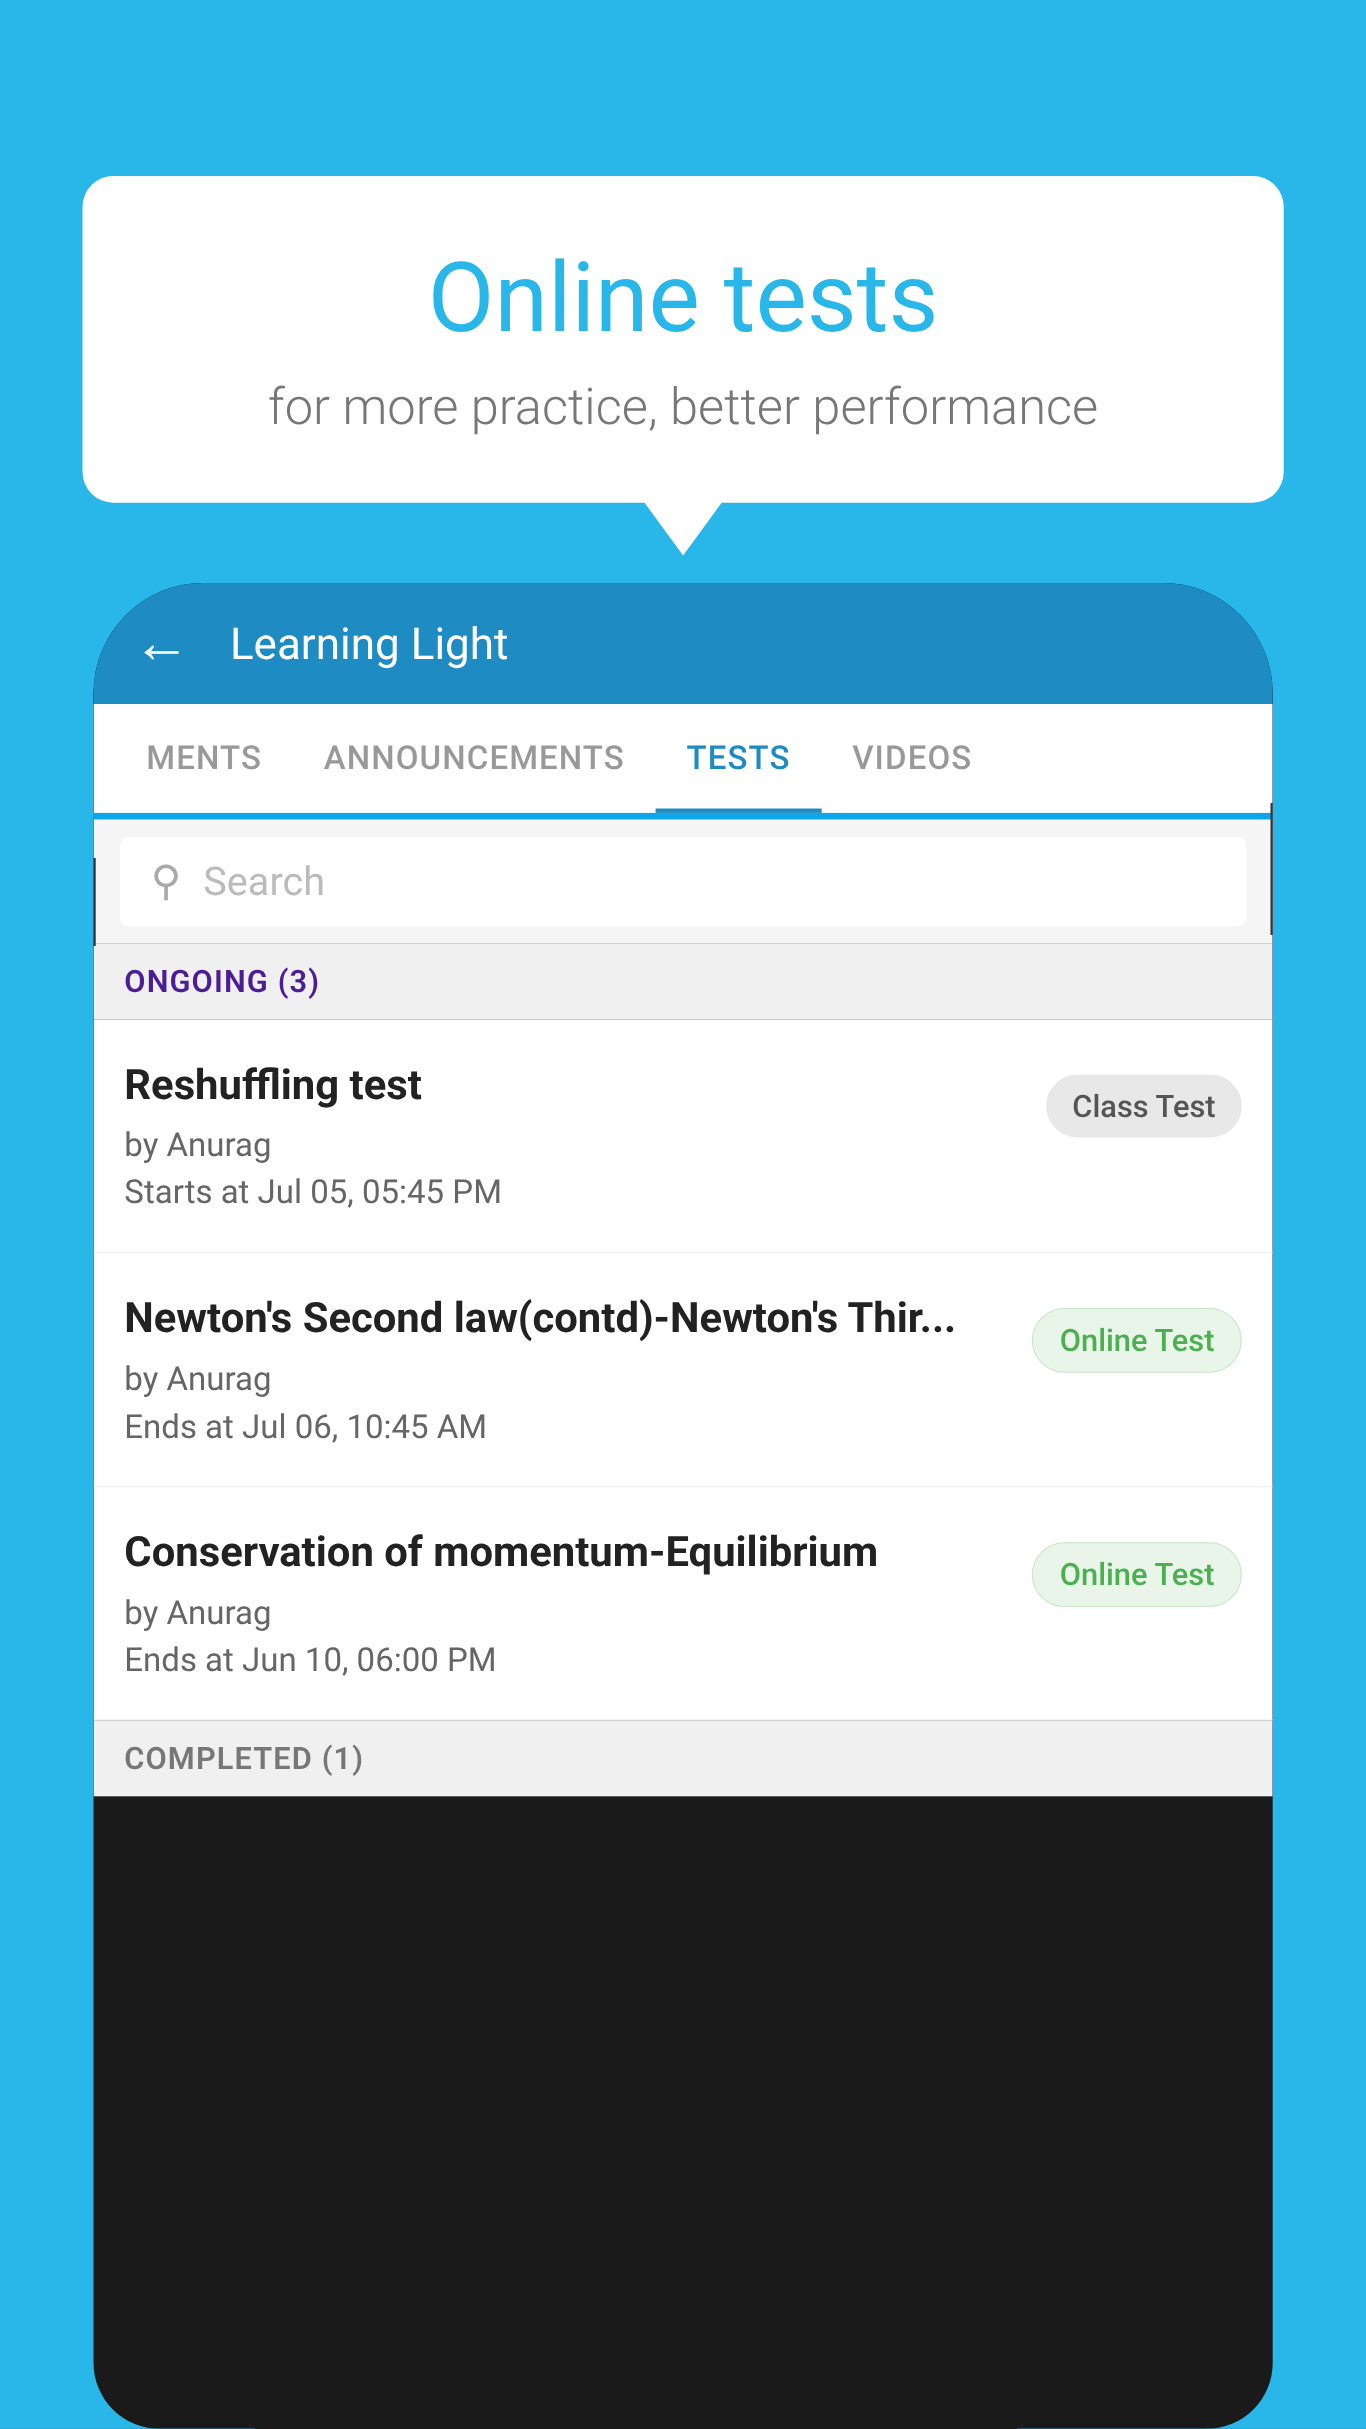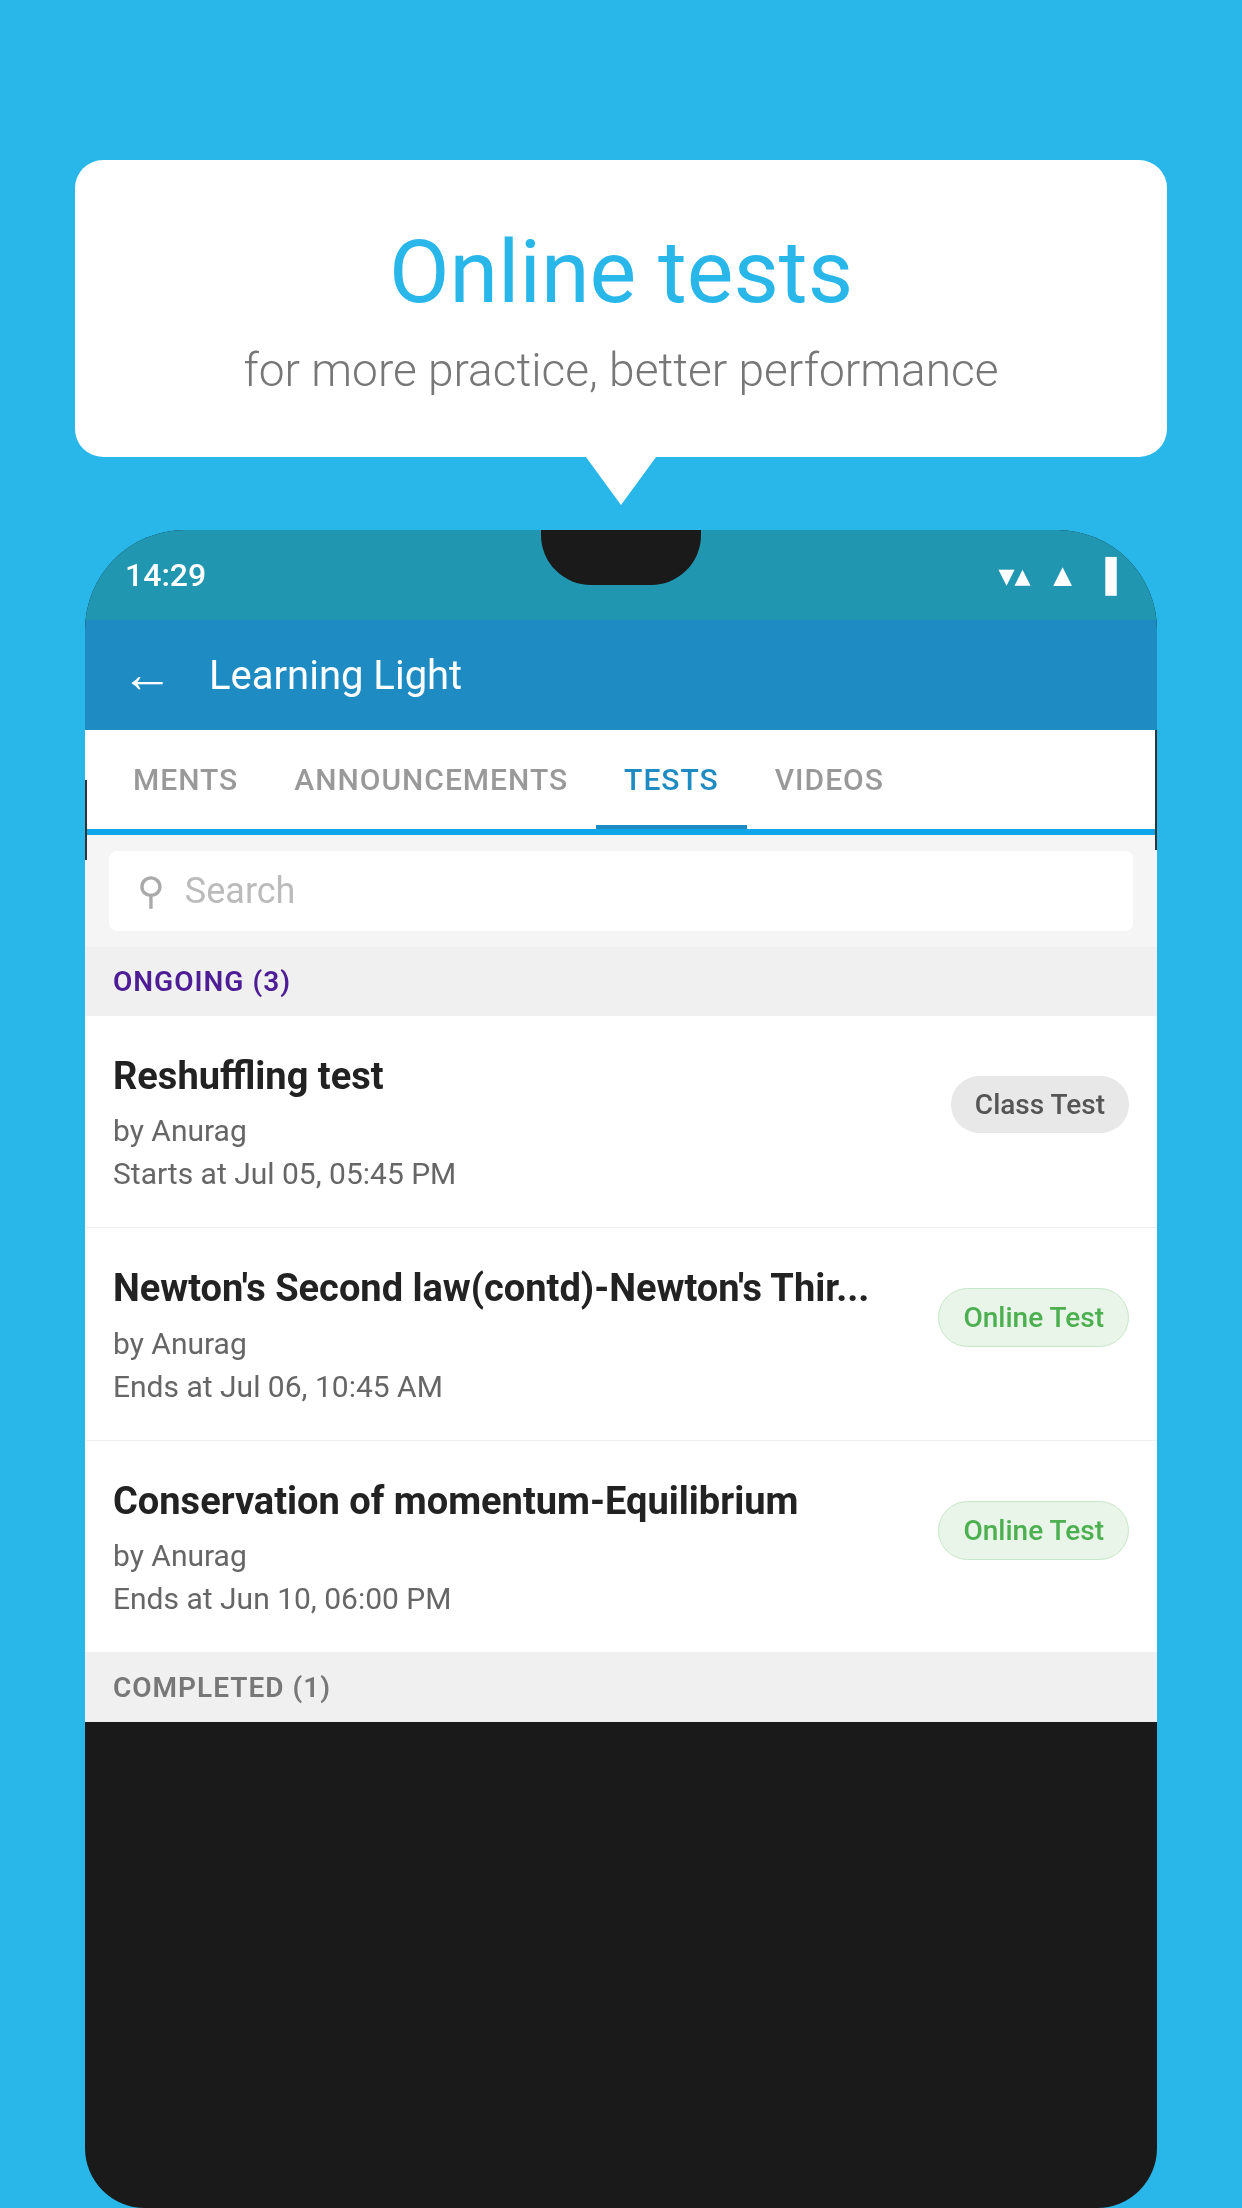--- a/index.html
+++ b/index.html
@@ -234,21 +234,21 @@
       font-size: 30px;
       color: #666;
     }
 
     .badge {
       padding: 12px 24px;
       border-radius: 40px;
       font-size: 28px;
       font-weight: 500;
       white-space: nowrap;
-      margin-top: 24px;
+      margin-top: 14px;
       flex-shrink: 0;
     }
 
     .badge-class {
       background: #e8e8e8;
       color: #555;
     }
 
     .badge-online {
       background: #e8f5e8;
@@ -297,29 +297,20 @@
   <div class="speech-bubble">
     <div class="bubble-title">Online tests</div>
     <div class="bubble-subtitle">for more practice, better performance</div>
   </div>
 </div>
 
 <div class="phone-frame">
   <div class="phone-side-left"></div>
   <div class="phone-side-right"></div>
 
-  <div class="phone-top">
-    <span class="status-time">14:29</span>
-    <div class="notch"></div>
-    <div class="status-icons">
-      <span class="wifi-icon">▾▴</span>
-      <span class="signal-icon">▲</span>
-      <span class="battery-icon">▐</span>
-    </div>
-  </div>
 
   <div class="app-header">
     <span class="back-arrow">←</span>
     <span class="app-title">Learning Light</span>
   </div>
 
   <div class="tabs-bar">
     <div class="tab-item">
       <span>MENTS</span>
     </div>

